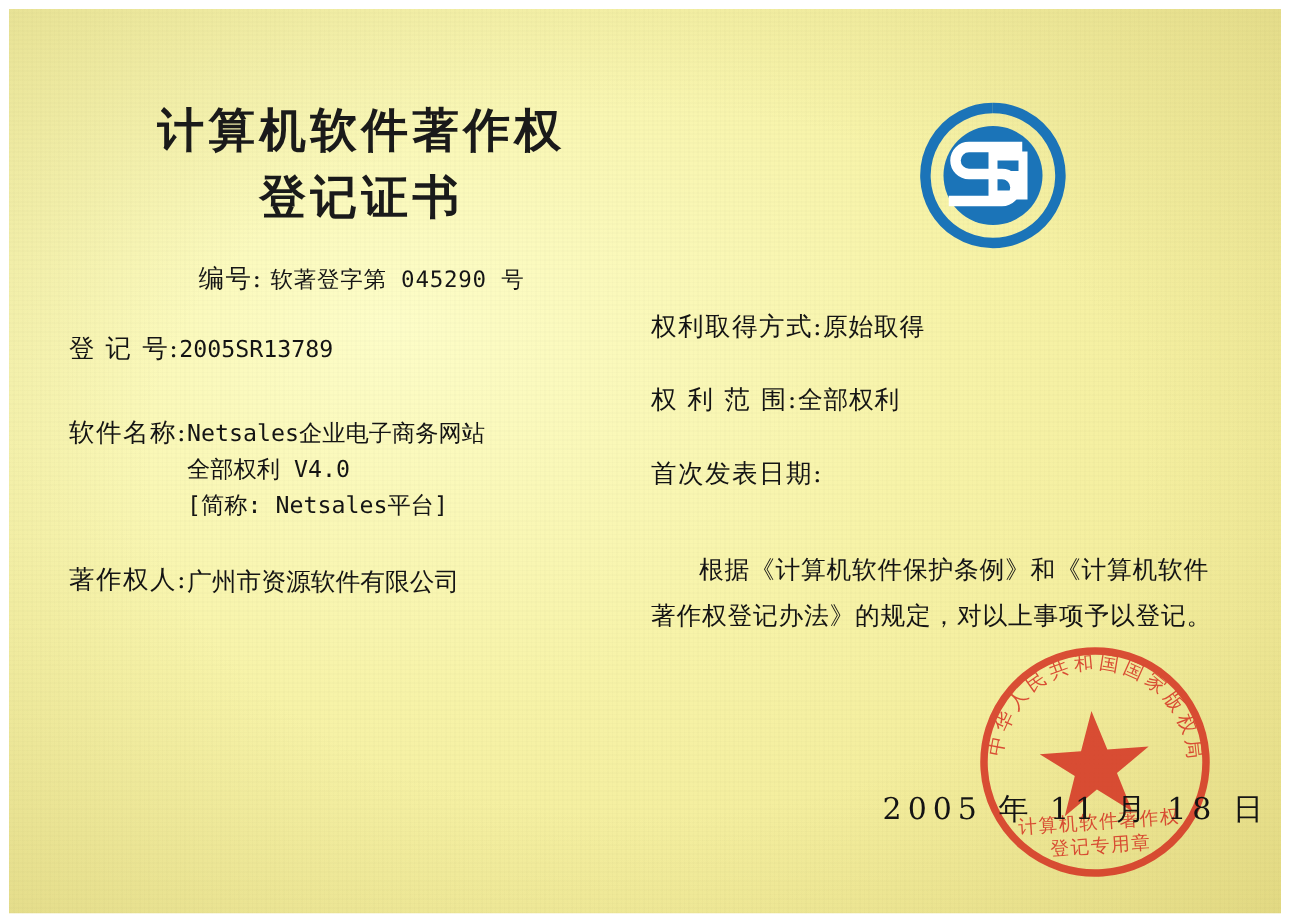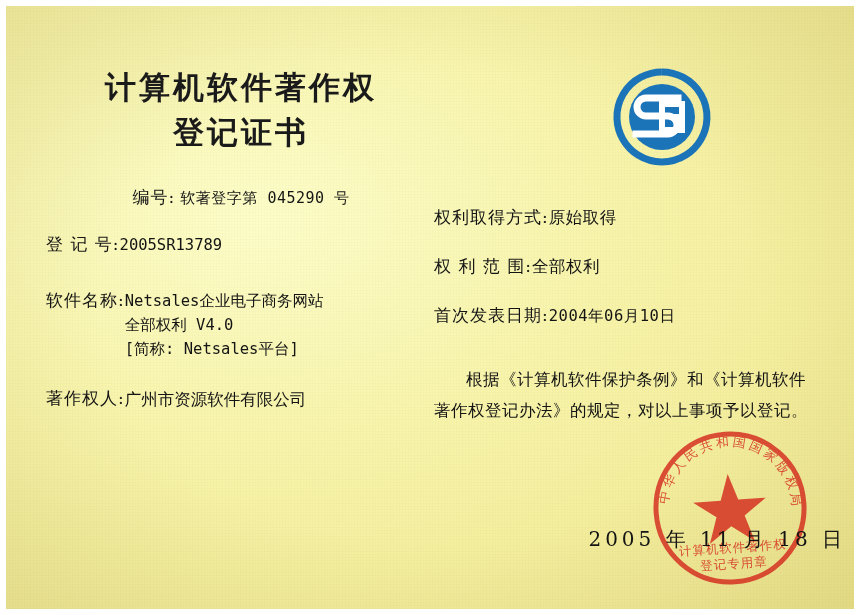--- a/index.html
+++ b/index.html
@@ -51,21 +51,21 @@
     font-weight: bold;
     font-size: 31px;
     letter-spacing: 3px;
     color: #1a1a1a;
     line-height: 1.38;
   }
   #title-line-2 {
     margin-top: 2px;
   }
   #serial-row {
-    margin-top: 32px;
+    margin-top: 20px;
     text-align: center;
     font-size: 17px;
     color: #151515;
     letter-spacing: 1px;
   }
   #serial-row .serial-label {
     font-family: "DejaVu Serif", serif;
   }
   #serial-row .serial-value {
     font-family: "DejaVu Sans Mono", monospace;
@@ -243,21 +243,20 @@
       <span class="r-value">原始取得</span>
     </div>
 
     <div class="r-field-row">
       <span class="r-label">权 利 范 围:</span>
       <span class="r-value">全部权利</span>
     </div>
 
     <div class="r-field-row">
       <span class="r-label">首次发表日期:</span>
-      <span class="r-value mono">2004年06月10日</span>
     </div>
 
     <div id="statement">
       <span class="indent">根据《计算机软件保护条例》和《计算机软件</span>
       <span>著作权登记办法》的规定，对以上事项予以登记。</span>
     </div>
 
   </div>
 
   <div id="seal">

